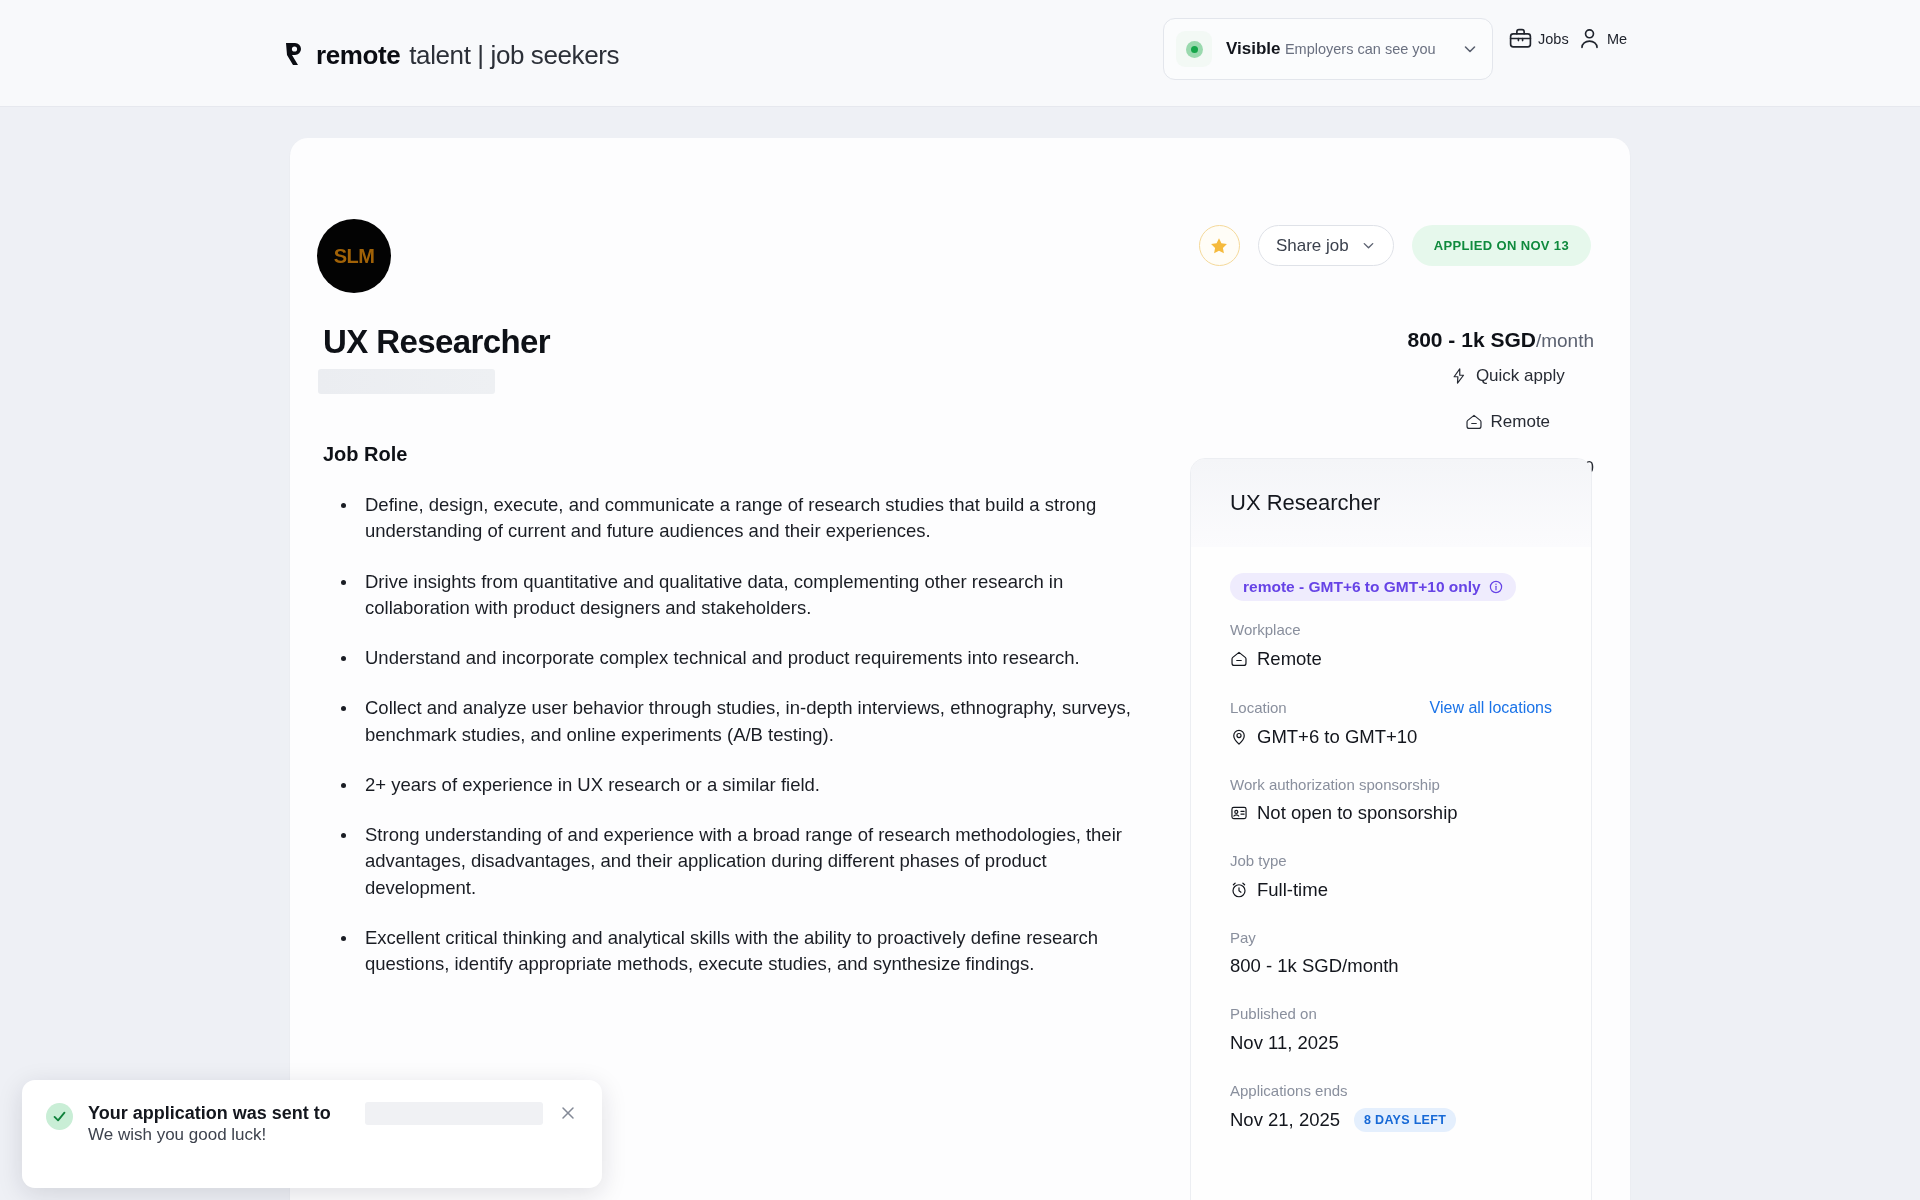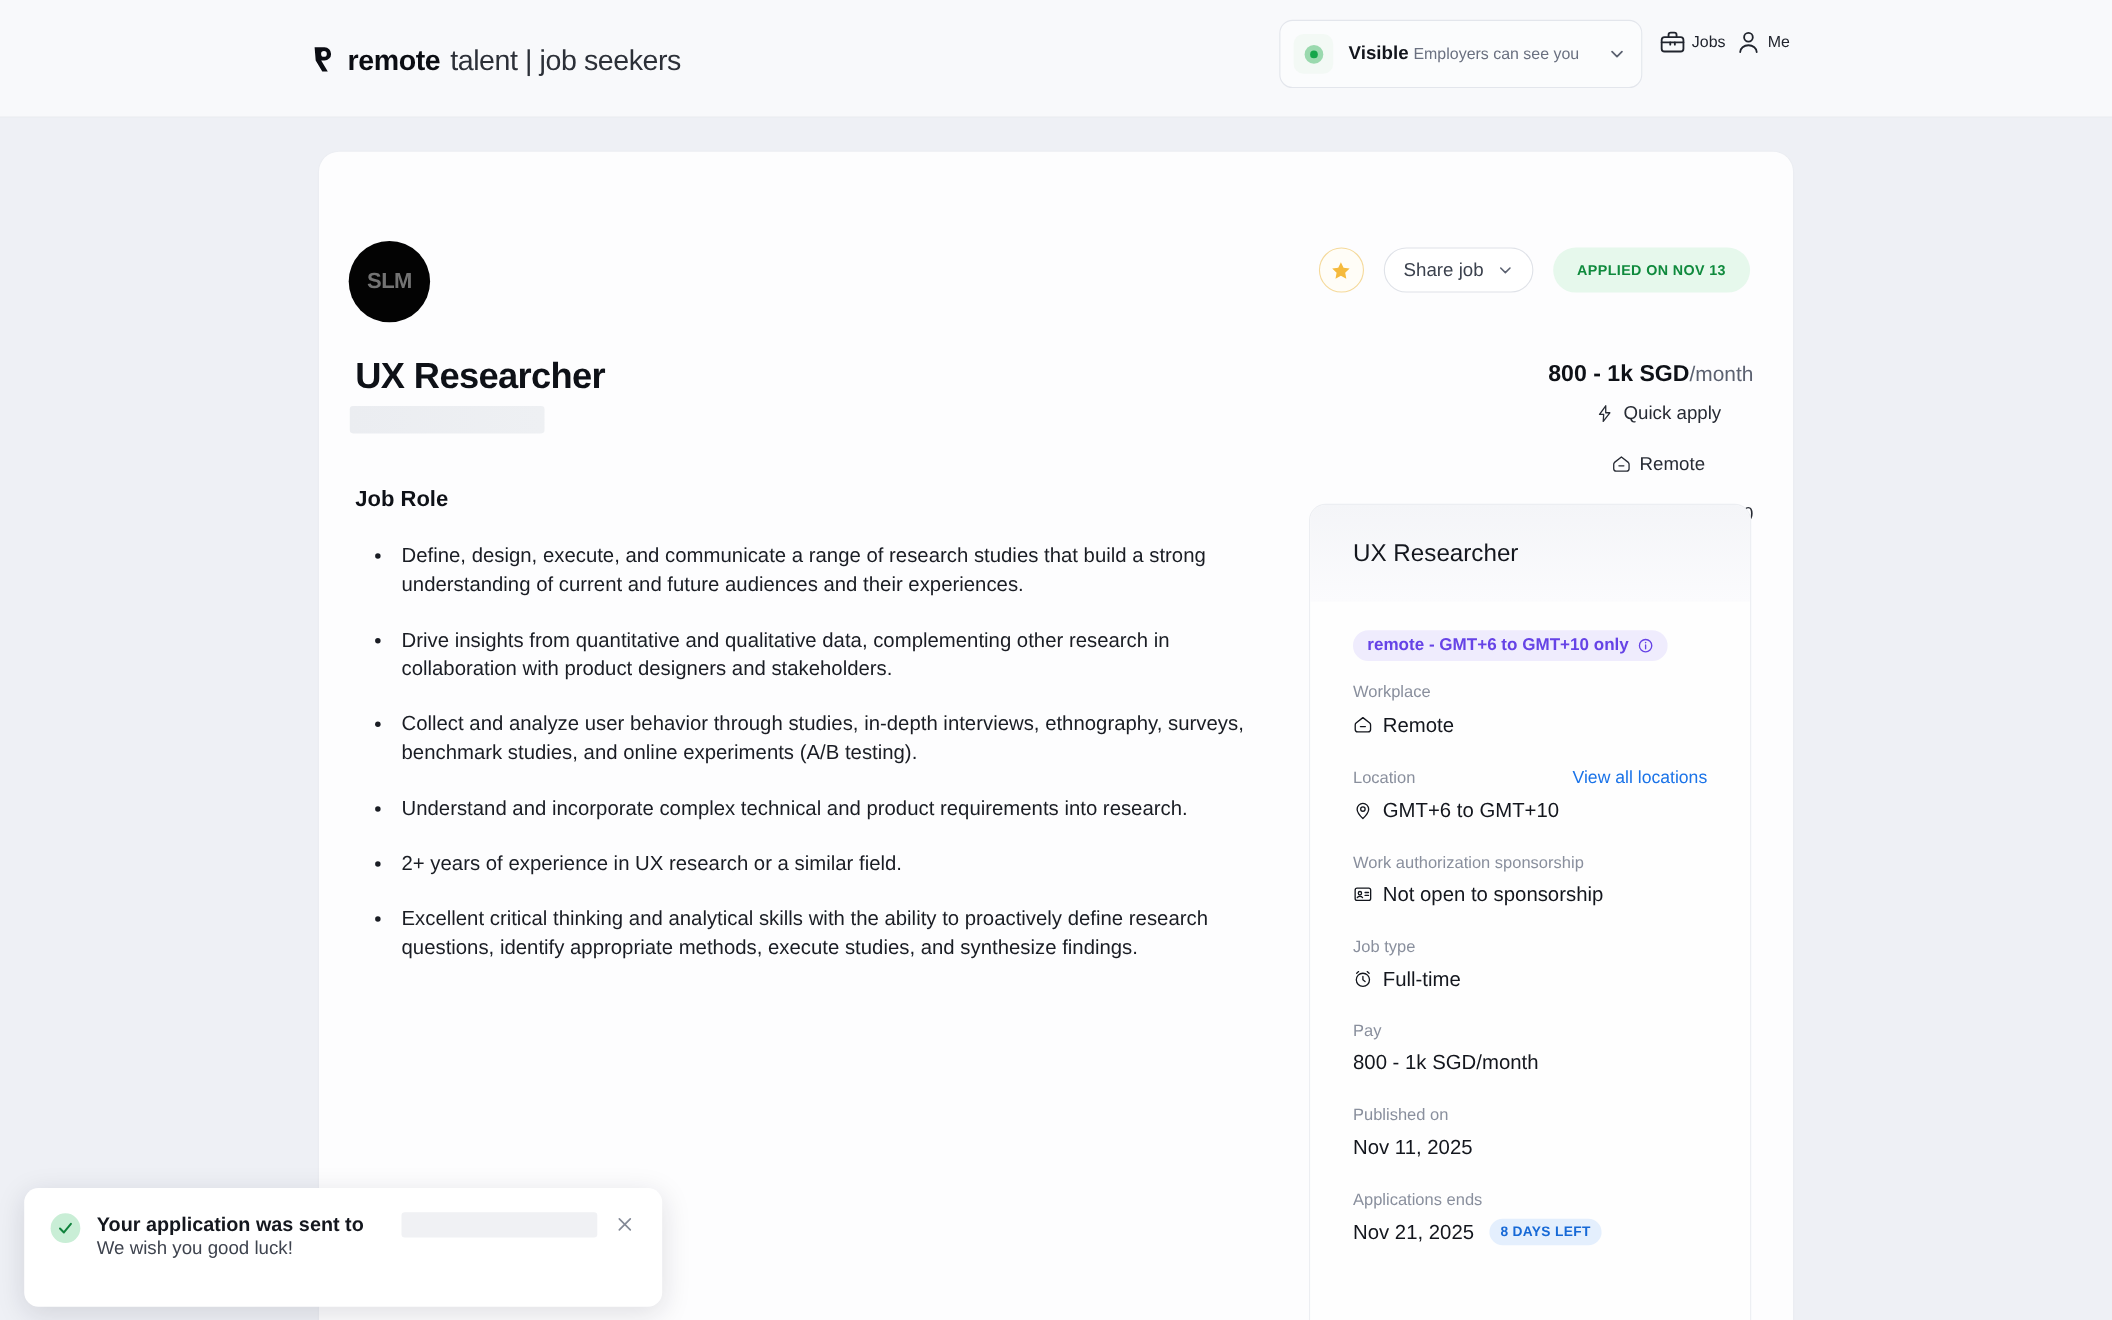--- a/index.html
+++ b/index.html
@@ -79,21 +79,21 @@
     border-radius: 18px;
     box-shadow: 0 1px 2px rgba(20,25,40,.05);
   }
 
   
   .logo {
     position: absolute; left: 27px; top: 81px;
     width: 74px; height: 74px; border-radius: 50%;
     background: #030303;
     display: flex; align-items: center; justify-content: center;
-    color: #737373; font-size: 20px; font-weight: 700; letter-spacing: -0.5px;
+    color: #a16207; font-size: 20px; font-weight: 700; letter-spacing: -0.5px;
   }
   .actions {
     position: absolute; right: 39px; top: 87px;
     display: flex; align-items: center; gap: 18px;
   }
   .fav-btn {
     width: 41px; height: 41px; border-radius: 50%;
     background: #fffdf7; border: 1.5px solid #f5d99a;
     display: flex; align-items: center; justify-content: center;
     cursor: pointer;
@@ -355,25 +355,26 @@
         </span>
         <span>Full-time</span>
       </div>
     </div>
 
     <div class="desc">
       <div class="sec-h">Job Role</div>
       <ul class="bullets">
         <li>Define, design, execute, and communicate a range of research studies that build a strong understanding of current and future audiences and their experiences.</li>
         <li>Drive insights from quantitative and qualitative data, complementing other research in collaboration with product designers and stakeholders.</li>
+        <li>Understand and incorporate complex technical and product requirements into research.</li>
         <li>Collect and analyze user behavior through studies, in-depth interviews, ethnography, surveys, benchmark studies, and online experiments (A/B testing).</li>
-        <li>Understand and incorporate complex technical and product requirements into research.</li>
       </ul>
       <ul class="bullets">
         <li>2+ years of experience in UX research or a similar field.</li>
+        <li>Strong understanding of and experience with a broad range of research methodologies, their advantages, disadvantages, and their application during different phases of product development.</li>
         <li>Excellent critical thinking and analytical skills with the ability to proactively define research questions, identify appropriate methods, execute studies, and synthesize findings.</li>
       </ul>
     </div>
 
     <div class="info-panel">
       <div class="info-head">UX Researcher</div>
 
       <div class="loc-badge">
         <span>remote - GMT+6 to GMT+10 only</span>
         <span>

